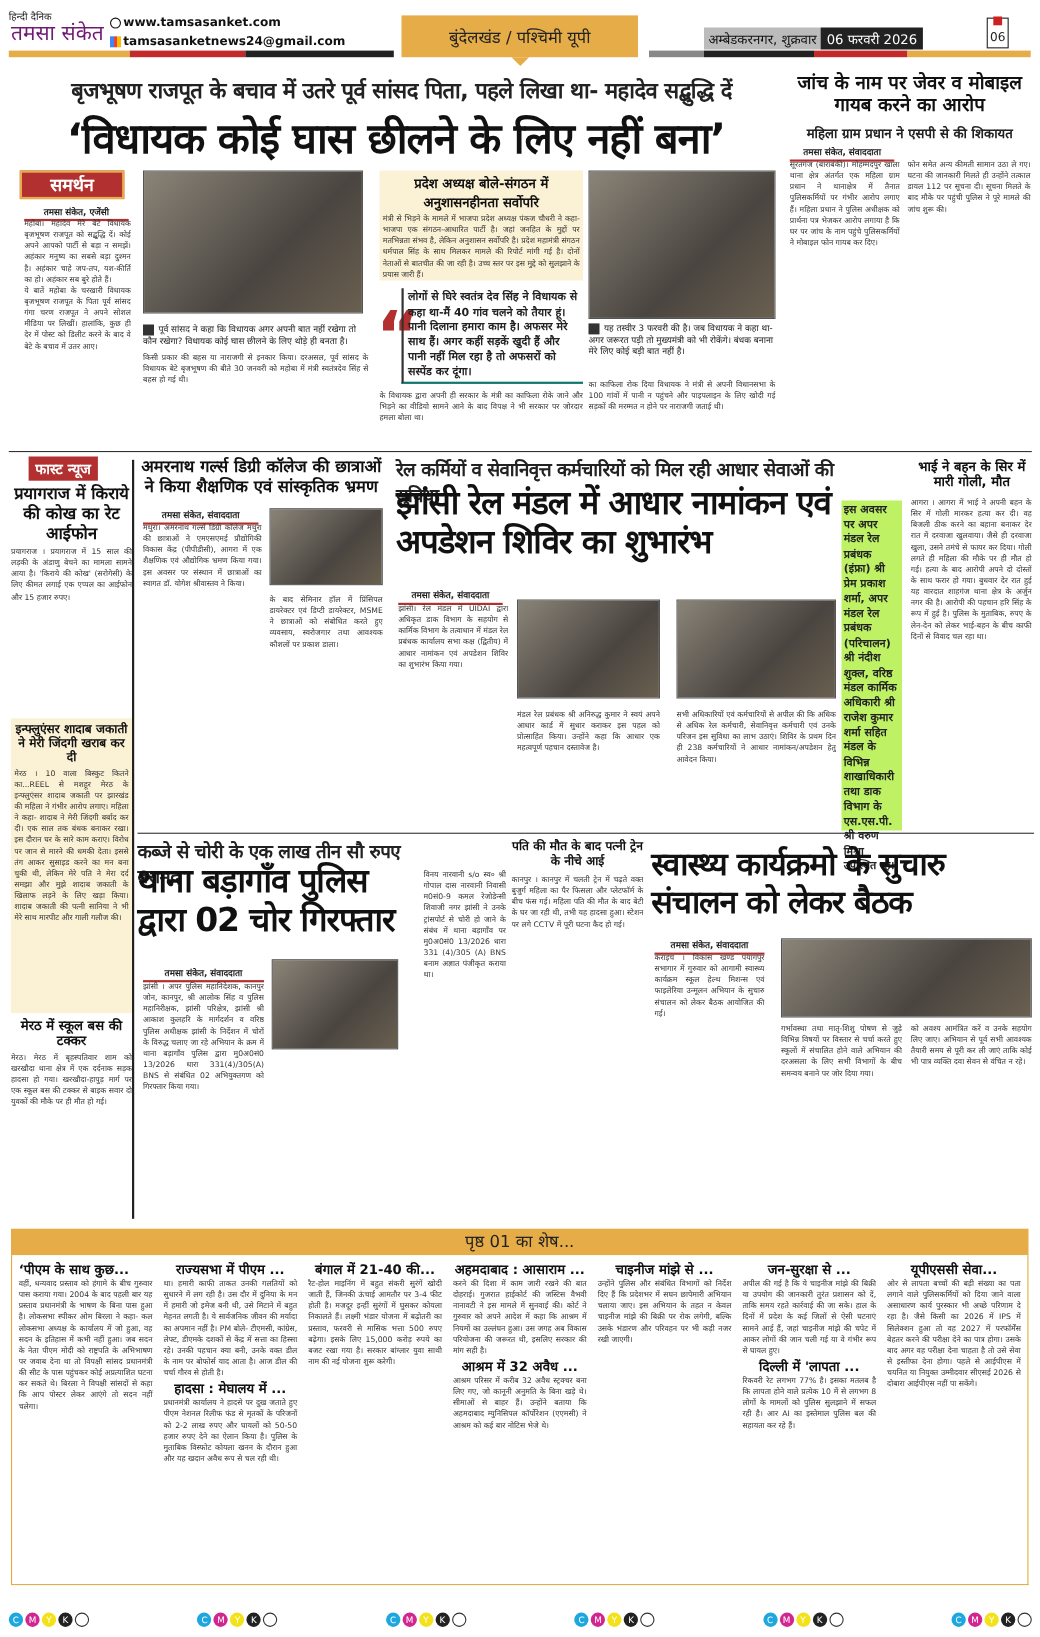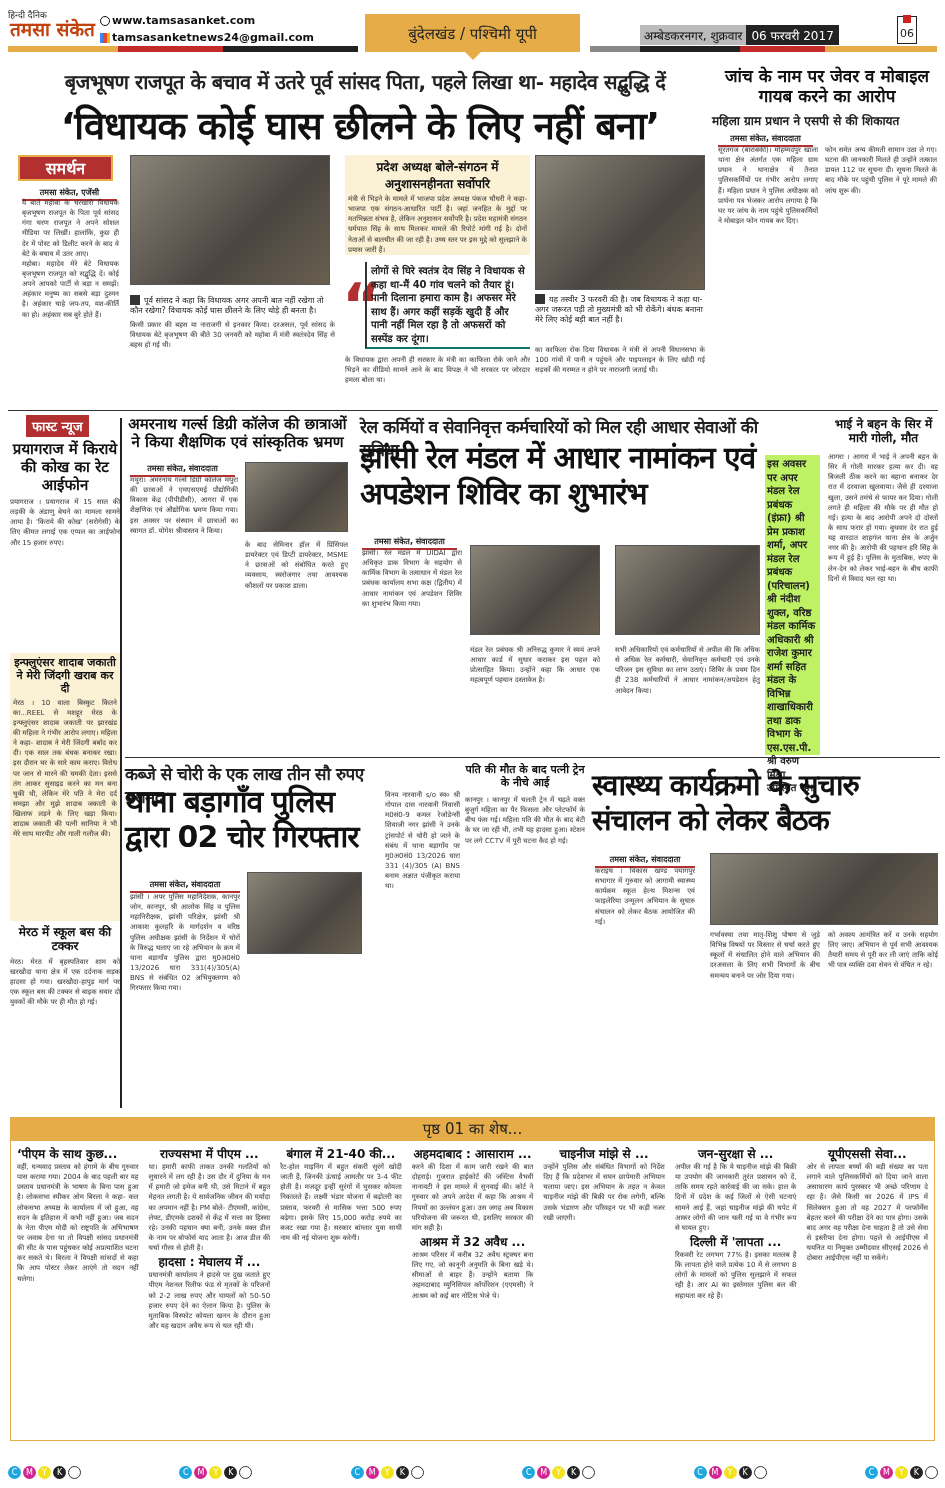--- a/index.html
+++ b/index.html
@@ -1,19 +1,19 @@
 <!DOCTYPE html>
 <html><head>
 <meta charset="utf-8">
 <style>
 *{box-sizing:border-box;margin:0;padding:0}
 body{width:945px;height:1488px;background:#fff;font-family:"DejaVu Sans",sans-serif;color:#222;position:relative;overflow:hidden}
 .abs{position:absolute}
 .hd-small{font-size:9px;left:8px;top:8px}
-.hd-brand{font-size:19px;font-weight:bold;left:10px;top:16px;color:#c2410c}
+.hd-brand{font-size:19px;font-weight:normal;left:10px;top:16px;color:#701a75}
 .hd-web{left:100px;top:14px;font-size:11px;font-weight:bold;color:#111}
 .hd-mail{left:100px;top:31px;font-size:11px;font-weight:bold;color:#111}
 .m-icon{display:inline-block;width:10px;height:10px;background:linear-gradient(90deg,#4285f4 33%,#ea4335 33% 66%,#fbbc05 66%);margin-right:2px;vertical-align:middle}
 .globe{display:inline-block;width:10px;height:10px;border:1px solid #111;border-radius:50%;margin-right:2px;vertical-align:middle}
 .section-tab{left:365px;top:14px;width:215px;height:38px;background:#e5ac48;display:flex;align-items:center;justify-content:center;font-size:15px;color:#222}
 .section-tab:after{content:"";position:absolute;bottom:-8px;left:50%;margin-left:-8px;border-left:8px solid transparent;border-right:8px solid transparent;border-top:8px solid #e5ac48}
 .dateline{left:640px;top:25px;height:20px;display:flex;font-size:12px}
 .dateline .city{background:#bbb;padding:2px 4px;color:#111}
 .dateline .date{background:#222;color:#fff;padding:2px 5px}
 .pagebox{left:897px;top:16px;width:20px;height:28px;border:1px solid #222;font-size:11px;text-align:center;padding-top:10px}
@@ -42,55 +42,55 @@
 </head>
 <body>
 
 <div class="abs hd-small">हिन्दी दैनिक</div>
 <div class="abs hd-brand">तमसा संकेत</div>
 <div class="abs hd-web"><span class="globe"></span><span>www.tamsasanket.com</span></div>
 <div class="abs hd-mail"><span class="m-icon"></span><span>tamsasanketnews24@gmail.com</span></div>
 <div class="abs section-tab">बुंदेलखंड / पश्चिमी यूपी</div>
 <div class="abs dateline">
     <span class="city">अम्बेडकरनगर, शुक्रवार</span>
-    <span class="date">06 फरवरी 2017</span>
+    <span class="date">06 फरवरी 2026</span>
   </div>
 <div class="abs pagebox">06</div>
 <div class="abs colorbar" style="left:8px;width:110px;background:#e5ac48"></div>
 <div class="abs colorbar" style="left:118px;width:105px;background:#c32a2a"></div>
 <div class="abs colorbar" style="left:223px;width:135px;background:#222"></div>
 <div class="abs colorbar" style="left:590px;width:50px;background:#888"></div>
 <div class="abs colorbar" style="left:640px;width:100px;background:#222"></div>
 <div class="abs colorbar" style="left:740px;width:85px;background:#c32a2a"></div>
 <div class="abs colorbar" style="left:825px;width:112px;background:#e5ac48"></div>
 
 <div class="abs sub-head" style="left:20px;top:68px;width:690px;text-align:center">बृजभूषण राजपूत के बचाव में उतरे पूर्व सांसद पिता, पहले लिखा था- महादेव सद्बुद्धि दें</div>
 <div class="abs main-head" style="left:10px;top:98px;width:700px;text-align:center">‘विधायक कोई घास छीलने के लिए नहीं बना’</div>
 <div class="abs label-box" style="left:18px;top:155px;width:95px;height:26px">समर्थन</div>
 <div class="abs byline" style="left:22px;top:186px;width:95px">तमसा संकेत, एजेंसी</div>
 <div class="abs text" style="left:22px;top:198px;width:97px;height:200px;overflow:hidden">
+    <p>महोबा। महादेव मेरे बेटे विधायक बृजभूषण राजपूत को सद्बुद्धि दें। कोई अपने आपको पार्टी से बड़ा न समझें। अहंकार मनुष्य का सबसे बड़ा दुश्मन है। अहंकार चाहे जप-तप, यश-कीर्ति का हो। अहंकार सब बुरे होते हैं।</p>
     <p>ये बातें महोबा के चरखारी विधायक बृजभूषण राजपूत के पिता पूर्व सांसद गंगा चरण राजपूत ने अपने सोशल मीडिया पर लिखीं। हालांकि, कुछ ही देर में पोस्ट को डिलीट करने के बाद वे बेटे के बचाव में उतर आए।</p>
-    <p>महोबा। महादेव मेरे बेटे विधायक बृजभूषण राजपूत को सद्बुद्धि दें। कोई अपने आपको पार्टी से बड़ा न समझें। अहंकार मनुष्य का सबसे बड़ा दुश्मन है। अहंकार चाहे जप-तप, यश-कीर्ति का हो। अहंकार सब बुरे होते हैं।</p>
   </div>
 <div class="abs photo" style="left:130px;top:155px;width:200px;height:130px"></div>
 <div class="abs caption" style="left:130px;top:295px;width:205px">पूर्व सांसद ने कहा कि विधायक अगर अपनी बात नहीं रखेगा तो कौन रखेगा? विधायक कोई घास छीलने के लिए थोड़े ही बनता है।</div>
 <div class="abs text" style="left:130px;top:320px;width:205px;height:85px;overflow:hidden">किसी प्रकार की बहस या नाराजगी से इनकार किया। दरअसल, पूर्व सांसद के विधायक बेटे बृजभूषण की बीते 30 जनवरी को महोबा में मंत्री स्वतंत्रदेव सिंह से बहस हो गई थी।</div>
 <div class="abs yellowbox" style="left:345px;top:155px;width:185px;height:100px;padding:3px">
   <div class="cont-head" style="font-size:12px">प्रदेश अध्यक्ष बोले-संगठन में अनुशासनहीनता सर्वोपरि</div>
   <div class="text" style="margin-top:2px">मंत्री से भिड़ने के मामले में भाजपा प्रदेश अध्यक्ष पंकज चौधरी ने कहा- भाजपा एक संगठन-आधारित पार्टी है। जहां जनहित के मुद्दों पर मतभिन्नता संभव है, लेकिन अनुशासन सर्वोपरि है। प्रदेश महामंत्री संगठन धर्मपाल सिंह के साथ मिलकर मामले की रिपोर्ट मांगी गई है। दोनों नेताओं से बातचीत की जा रही है। उच्च स्तर पर इस मुद्दे को सुलझाने के प्रयास जारी हैं।</div>
 </div>
 <div class="abs quote-mark" style="left:342px;top:275px">“</div>
 <div class="abs" style="left:365px;top:262px;width:165px;font-size:10px;font-weight:bold;line-height:1.35;border-left:2px solid #333;border-bottom:2px solid #0f766e;padding:2px 4px">लोगों से घिरे स्वतंत्र देव सिंह ने विधायक से कहा था-मैं 40 गांव चलने को तैयार हूं। पानी दिलाना हमारा काम है। अफसर मेरे साथ हैं। अगर कहीं सड़कें खुदी हैं और पानी नहीं मिल रहा है तो अफसरों को सस्पेंड कर दूंगा।</div>
 <div class="abs text" style="left:345px;top:355px;width:185px;height:50px;overflow:hidden">के विधायक द्वारा अपनी ही सरकार के मंत्री का काफिला रोके जाने और भिड़ने का वीडियो सामने आने के बाद विपक्ष ने भी सरकार पर जोरदार हमला बोला था।</div>
 <div class="abs photo" style="left:535px;top:155px;width:170px;height:135px"></div>
 <div class="abs caption" style="left:535px;top:294px;width:170px">यह तस्वीर 3 फरवरी की है। जब विधायक ने कहा था- अगर जरूरत पड़ी तो मुख्यमंत्री को भी रोकेंगे। बंधक बनाना मेरे लिए कोई बड़ी बात नहीं है।</div>
 <div class="abs text" style="left:535px;top:345px;width:170px;height:60px;overflow:hidden">का काफिला रोक दिया विधायक ने मंत्री से अपनी विधानसभा के 100 गांवों में पानी न पहुंचने और पाइपलाइन के लिए खोदी गई सड़कों की मरम्मत न होने पर नाराजगी जताई थी।</div>
 
 <div class="abs side-head" style="left:712px;top:66px;width:230px;font-size:17px">जांच के नाम पर जेवर व मोबाइल गायब करने का आरोप</div>
-<div class="abs" style="left:712px;top:112px;width:230px;font-size:12px;font-weight:bold;">महिला ग्राम प्रधान ने एसपी से की शिकायत</div>
+<div class="abs" style="left:712px;top:112px;width:230px;font-size:12px;font-weight:bold;text-align:center">महिला ग्राम प्रधान ने एसपी से की शिकायत</div>
 <div class="abs byline" style="left:718px;top:132px;width:95px">तमसा संकेत, संवाददाता</div>
 <div class="abs text" style="left:718px;top:145px;width:100px;height:260px;overflow:hidden">सूरतगंज (बाराबंकी)। मोहम्मदपुर खाला थाना क्षेत्र अंतर्गत एक महिला ग्राम प्रधान ने थानाक्षेत्र में तैनात पुलिसकर्मियों पर गंभीर आरोप लगाए हैं। महिला प्रधान ने पुलिस अधीक्षक को प्रार्थना पत्र भेजकर आरोप लगाया है कि घर पर जांच के नाम पहुंचे पुलिसकर्मियों ने मोबाइल फोन गायब कर दिए।</div>
 <div class="abs text" style="left:825px;top:145px;width:112px;height:260px;overflow:hidden">फोन समेत अन्य कीमती सामान उठा ले गए। घटना की जानकारी मिलते ही उन्होंने तत्काल डायल 112 पर सूचना दी। सूचना मिलते के बाद मौके पर पहुंची पुलिस ने पूरे मामले की जांच शुरू की।</div>
 
 <div class="abs rule" style="left:8px;top:410px;width:930px"></div>
 
 <div class="abs fast" style="left:26px;top:415px">फास्ट न्यूज</div>
 <div class="abs" style="left:10px;top:418px;width:112px;height:690px;border-right:2px solid #222">
   <div class="side-head" style="margin-top:22px">प्रयागराज में किराये की कोख का रेट आईफोन</div>
   <div class="text" style="height:150px;overflow:hidden;margin-top:3px">प्रयागराज । प्रयागराज में 15 साल की लड़की के अंडाणु बेचने का मामला सामने आया है। 'किराये की कोख' (सरोगेसी) के लिए कीमत लगाई एक एप्पल का आईफोन और 15 हजार रुपए।</div>

